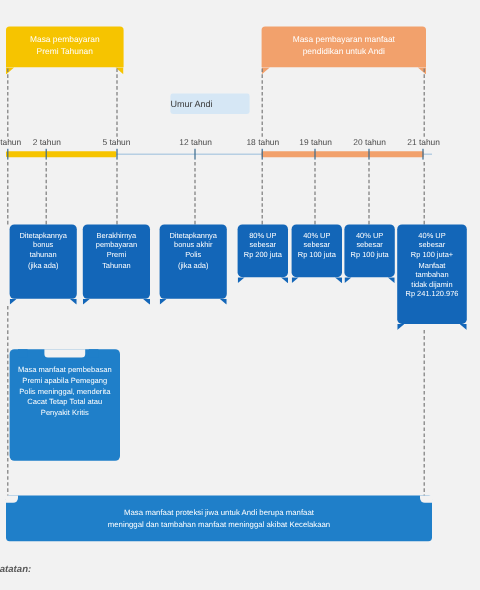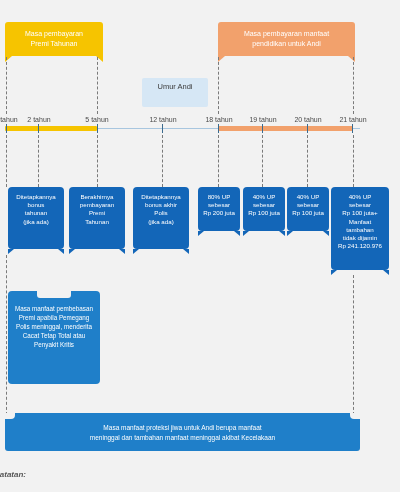--- a/index.html
+++ b/index.html
@@ -68,27 +68,27 @@
   .banner-yellow::after  { right: 0; background: #F6C400; clip-path: polygon(0 0, 100% 0, 100% 100%); }
   .banner-orange::before { left: 0;  background: #F2A16C; clip-path: polygon(0 0, 100% 0, 0 100%); }
   .banner-orange::after  { right: 0; background: #F2A16C; clip-path: polygon(0 0, 100% 0, 100% 100%); }
 
   
   .umur-chip {
     position: absolute;
     left: 142px;
     top: 78px;
     width: 66px;
-    height: 29px;
+    height: 17px;
     background: #D6E7F5;
     border-radius: 2px;
     color: #3b3b3b;
     font-size: 7.5px;
     line-height: 17px;
-    text-align: center;
+    text-align: left;
   }
 
   
   .vdash {
     position: absolute;
     width: 0;
     border-left: 1px dashed #7a7a7a;
   }
 
   

